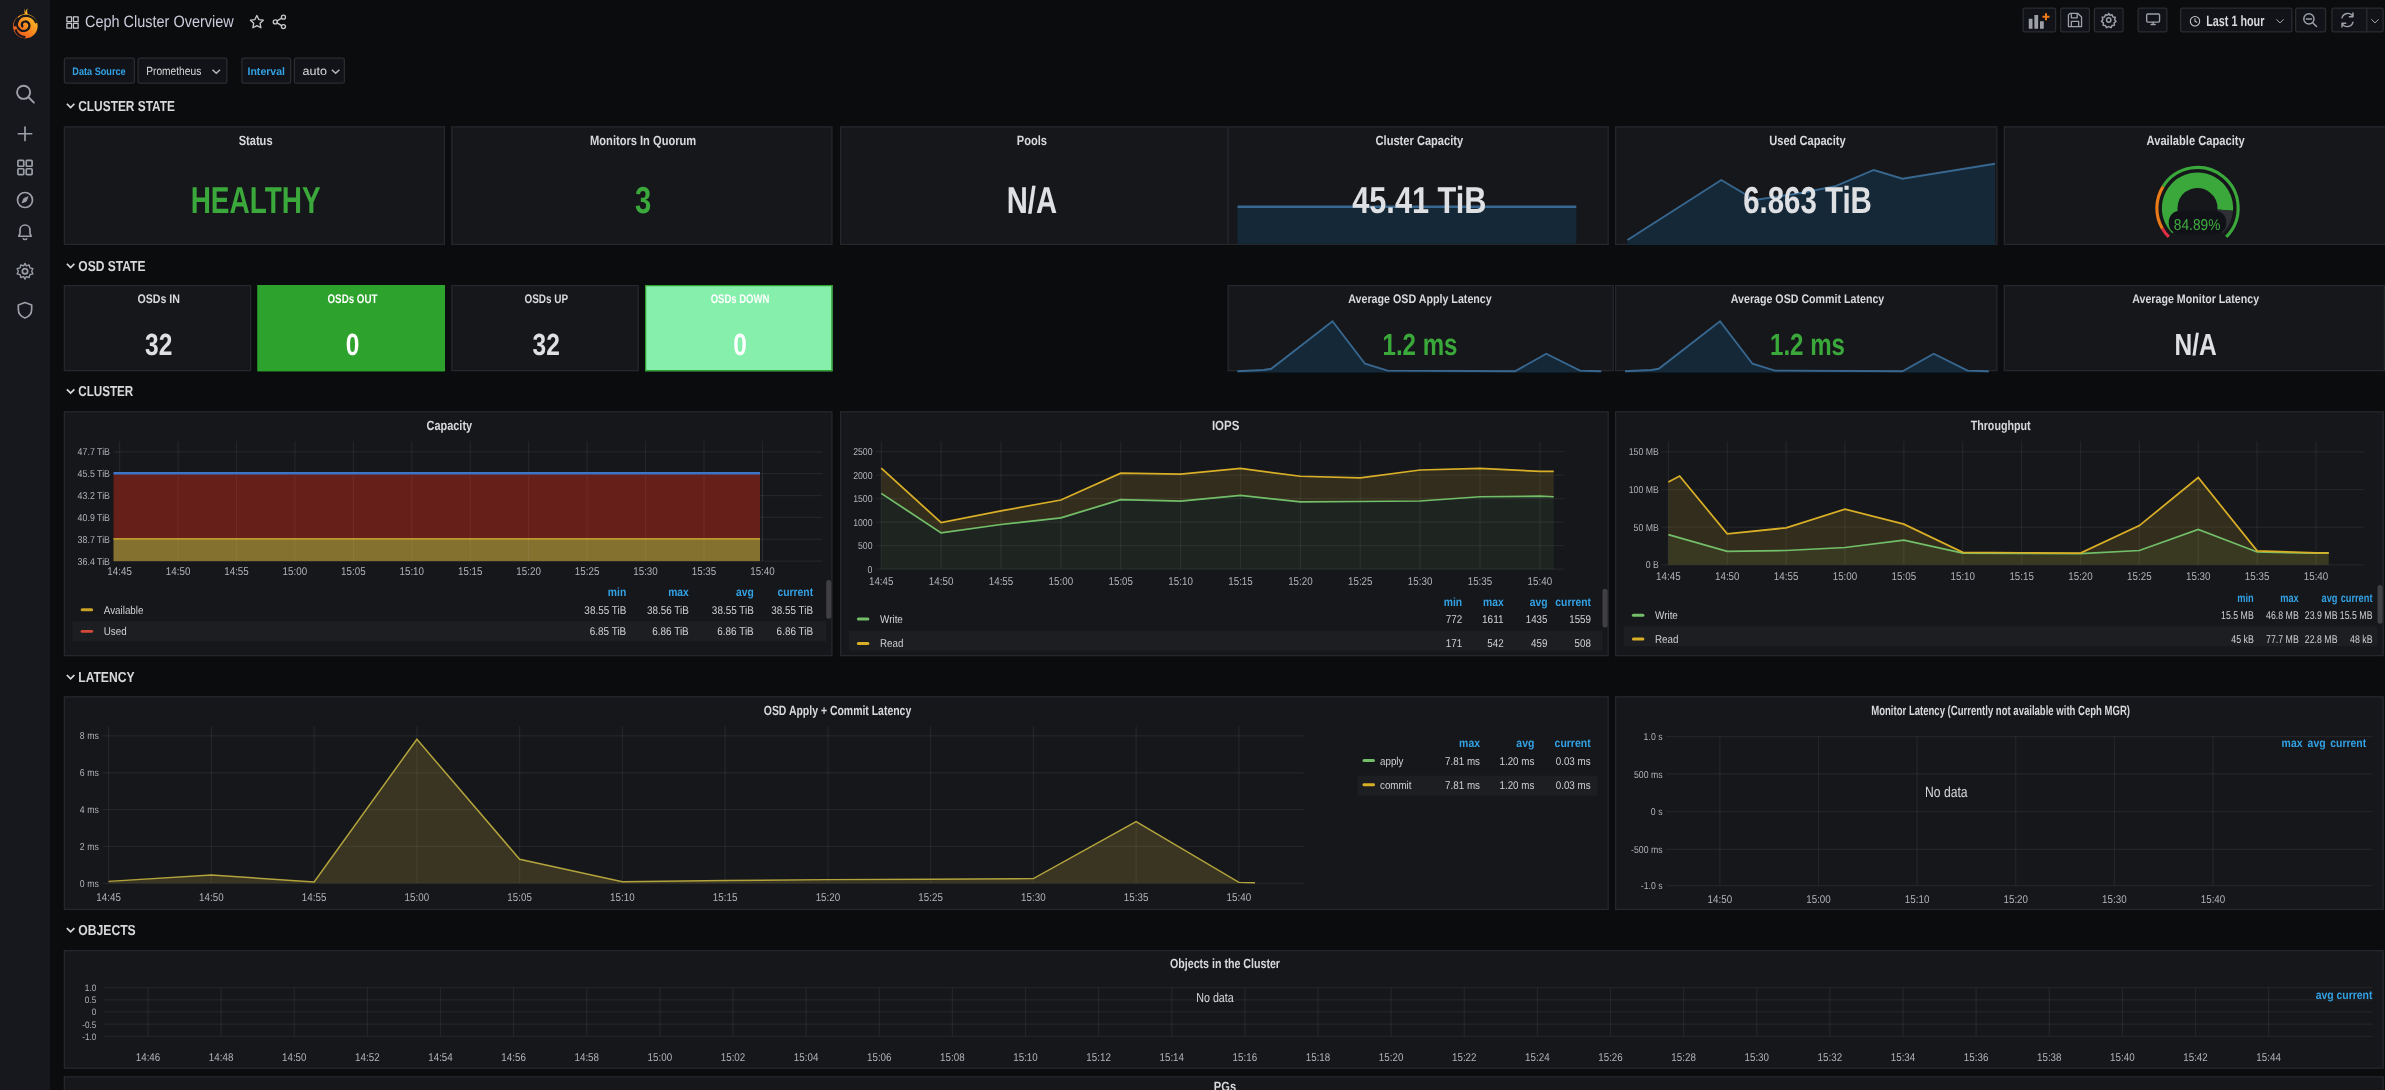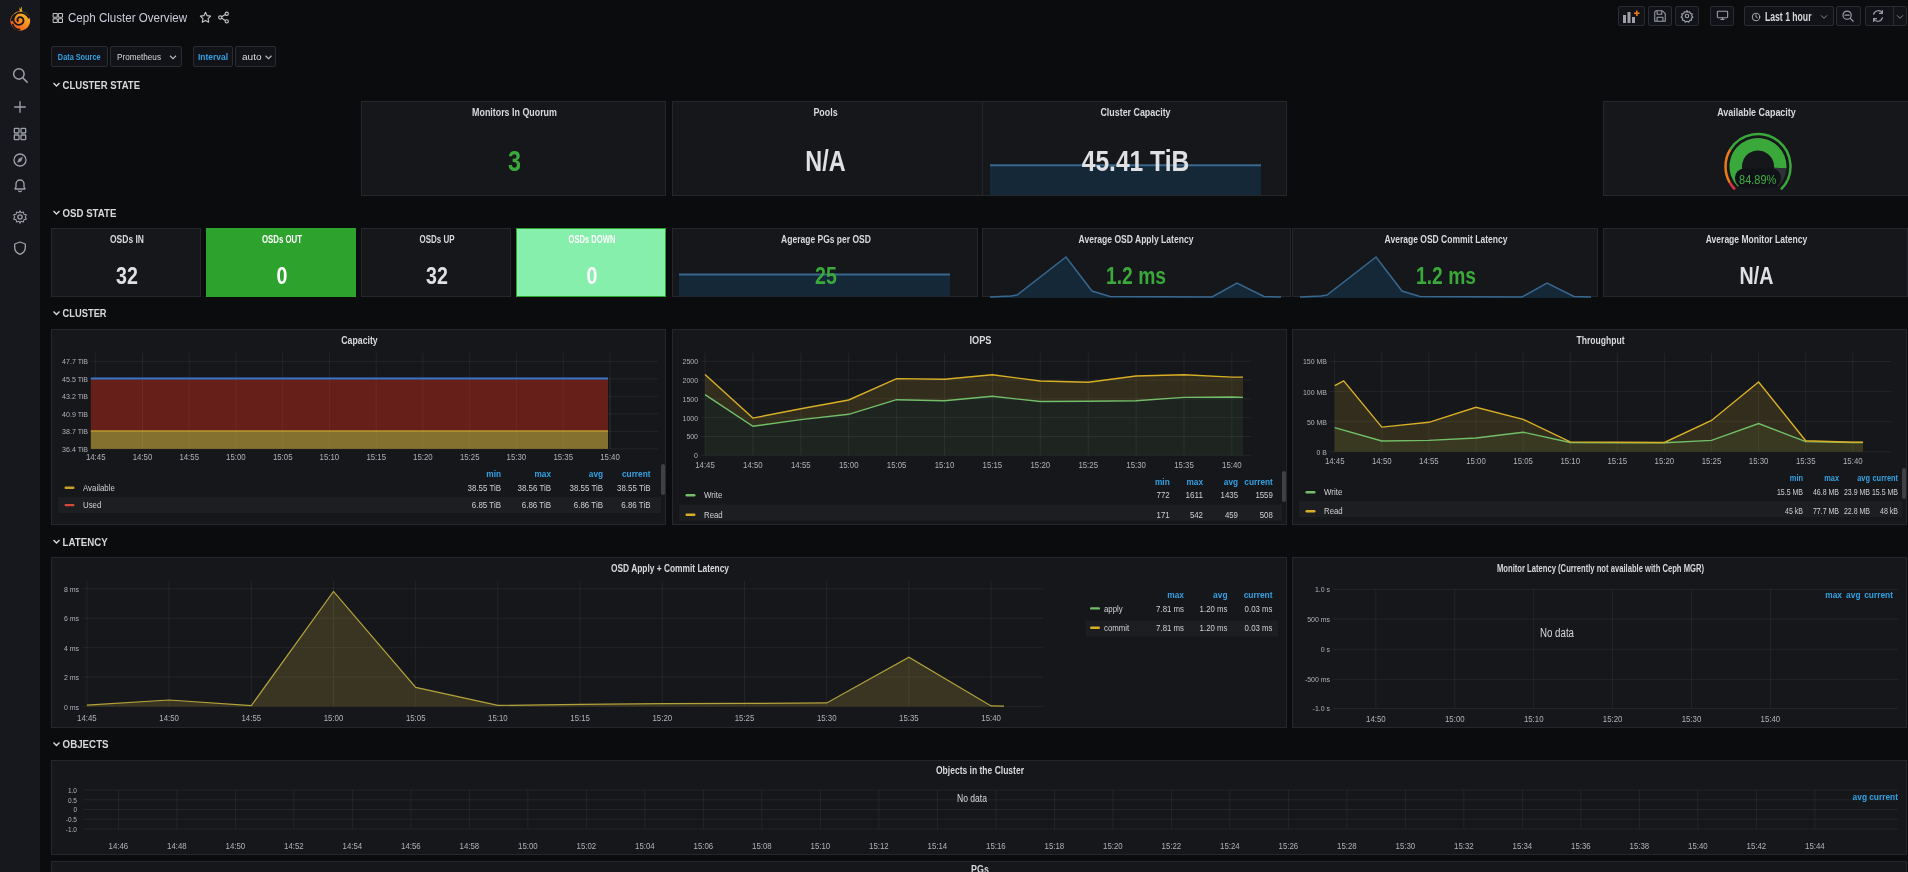--- a/index.html
+++ b/index.html
@@ -137,38 +137,52 @@
       <text x="62.6" y="88.7" font-size="11.6" fill="#d8d9da" text-anchor="start" font-weight="bold" textLength="77.4" lengthAdjust="spacingAndGlyphs">CLUSTER STATE</text>
       <path d="M53.5 211.0 L56.5 214.0 L59.5 211.0" stroke="#d8d9da" stroke-width="1.4" fill="none"></path>
       <text x="62.6" y="216.7" font-size="11.6" fill="#d8d9da" text-anchor="start" font-weight="bold" textLength="53.8" lengthAdjust="spacingAndGlyphs">OSD STATE</text>
       <path d="M53.5 311.5 L56.5 314.5 L59.5 311.5" stroke="#d8d9da" stroke-width="1.4" fill="none"></path>
       <text x="62.6" y="317.2" font-size="11.6" fill="#d8d9da" text-anchor="start" font-weight="bold" textLength="44.0" lengthAdjust="spacingAndGlyphs">CLUSTER</text>
       <path d="M53.5 540.0 L56.5 543.0 L59.5 540.0" stroke="#d8d9da" stroke-width="1.4" fill="none"></path>
       <text x="62.6" y="545.7" font-size="11.6" fill="#d8d9da" text-anchor="start" font-weight="bold" textLength="45.0" lengthAdjust="spacingAndGlyphs">LATENCY</text>
       <path d="M53.5 742.5 L56.5 745.5 L59.5 742.5" stroke="#d8d9da" stroke-width="1.4" fill="none"></path>
       <text x="62.6" y="748.2" font-size="11.6" fill="#d8d9da" text-anchor="start" font-weight="bold" textLength="46.0" lengthAdjust="spacingAndGlyphs">OBJECTS</text>
     </svg>
+<div class="panel" style="left:51px;top:101px;width:305px;height:95px;">
+      <svg style="left:0;top:0;" width="305" height="95">
+        <text x="152.5" y="14.0" font-size="10.7" fill="#d8d9da" text-anchor="middle" font-weight="bold" textLength="27.1" lengthAdjust="spacingAndGlyphs">Status</text>
+        <text x="152.5" y="68.5" font-size="30" fill="#3aa83a" text-anchor="middle" font-weight="bold" textLength="104.0" lengthAdjust="spacingAndGlyphs">HEALTHY</text>
+      </svg>
+    </div>
 <div class="panel" style="left:361px;top:101px;width:305px;height:95px;">
       <svg style="left:0;top:0;" width="305" height="95">
         <text x="152.5" y="14.0" font-size="10.7" fill="#d8d9da" text-anchor="middle" font-weight="bold" textLength="84.9" lengthAdjust="spacingAndGlyphs">Monitors In Quorum</text>
         <text x="152.5" y="68.5" font-size="30" fill="#3aa83a" text-anchor="middle" font-weight="bold" textLength="13.0" lengthAdjust="spacingAndGlyphs">3</text>
       </svg>
     </div>
 <div class="panel" style="left:672px;top:101px;width:311px;height:95px;">
       <svg style="left:0;top:0;" width="305" height="95">
         <text x="152.5" y="14.0" font-size="10.7" fill="#d8d9da" text-anchor="middle" font-weight="bold" textLength="24.2" lengthAdjust="spacingAndGlyphs">Pools</text>
         <text x="152.5" y="68.5" font-size="30" fill="#dee0e3" text-anchor="middle" font-weight="bold" textLength="40.3" lengthAdjust="spacingAndGlyphs">N/A</text>
       </svg>
     </div>
 <div class="panel" style="left:982px;top:101px;width:305px;height:95px;">
       <svg style="left:0;top:0;" width="305" height="95">
         <text x="152.5" y="14.0" font-size="10.7" fill="#d8d9da" text-anchor="middle" font-weight="bold" textLength="70.1" lengthAdjust="spacingAndGlyphs">Cluster Capacity</text>
         <rect x="7" y="63.3" width="271" height="29.7" fill="#152838"></rect>
         <line x1="7" y1="63.3" x2="278" y2="63.3" stroke="#38678f" stroke-width="2"></line>
         <text x="152.5" y="68.5" font-size="30" fill="#dee0e3" text-anchor="middle" font-weight="bold" textLength="107.5" lengthAdjust="spacingAndGlyphs">45.41 TiB</text>
+      </svg>
+    </div>
+<div class="panel" style="left:1292px;top:101px;width:306px;height:95px;">
+      <svg style="left:0;top:0;" width="305" height="95">
+        <text x="153.0" y="14.0" font-size="10.7" fill="#d8d9da" text-anchor="middle" font-weight="bold" textLength="61.2" lengthAdjust="spacingAndGlyphs">Used Capacity</text>
+        <polygon points="9,94 9,90 84,42 111,58 150,52 175,47 206,34 229,41 303,29 303,94" fill="#152838"></polygon>
+        <polyline points="9,90 84,42 111,58 150,52 175,47 206,34 229,41 303,29" fill="none" stroke="#38678f" stroke-width="1.5"></polyline>
+        <text x="153.0" y="68.5" font-size="30" fill="#dee0e3" text-anchor="middle" font-weight="bold" textLength="103.0" lengthAdjust="spacingAndGlyphs">6.863 TiB</text>
       </svg>
     </div>
 <div class="panel" style="left:1603px;top:101px;width:322px;height:95px;">
       <svg style="left:0;top:0;" width="305" height="95">
         <text x="152.5" y="14.0" font-size="10.7" fill="#d8d9da" text-anchor="middle" font-weight="bold" textLength="78.5" lengthAdjust="spacingAndGlyphs">Available Capacity</text>
         <path d="M 131.02 87.48 A 32.5 32.5 0 0 1 125.85 80.75" fill="none" stroke="#e02f44" stroke-width="2.5"></path>
         <path d="M 125.85 80.75 A 32.5 32.5 0 0 1 126.44 47.28" fill="none" stroke="#eb7b18" stroke-width="2.5"></path>
         <path d="M 126.44 47.28 A 32.5 32.5 0 1 1 176.98 87.48" fill="none" stroke="#3aa83a" stroke-width="2.5"></path>
         <path d="M 138.27 80.23 A 22.25 22.25 0 1 1 176.19 66.13" fill="none" stroke="#3aa83a" stroke-width="12.5"></path>
         <path d="M 176.19 66.13 A 22.25 22.25 0 0 1 169.73 80.23" fill="none" stroke="#2e3035" stroke-width="12.5"></path>
@@ -191,28 +205,20 @@
 <div class="panel" style="left:361px;top:228px;width:150px;height:69px;">
       <svg style="left:0;top:0;" width="150" height="69">
         <text x="75.0" y="13.8" font-size="10" fill="#d8d9da" text-anchor="middle" font-weight="bold" textLength="35.0" lengthAdjust="spacingAndGlyphs">OSDs UP</text>
         <text x="75.0" y="54.7" font-size="24.5" fill="#dee0e3" text-anchor="middle" font-weight="bold" textLength="21.8" lengthAdjust="spacingAndGlyphs">32</text>
       </svg>
     </div>
 <div class="panel" style="left:516px;top:228px;width:150px;height:69px;background:#86efac;border-color:#2da32e;">
       <svg style="left:0;top:0;" width="150" height="69">
         <text x="75.0" y="13.8" font-size="10" fill="#ffffff" text-anchor="middle" font-weight="bold" textLength="47.0" lengthAdjust="spacingAndGlyphs">OSDs DOWN</text>
         <text x="75.0" y="54.7" font-size="24.5" fill="#ffffff" text-anchor="middle" font-weight="bold" textLength="10.9" lengthAdjust="spacingAndGlyphs">0</text>
-      </svg>
-    </div>
-<div class="panel" style="left:672px;top:228px;width:306px;height:69px;">
-      <svg style="left:0;top:0;" width="305" height="69">
-        <text x="153.0" y="13.8" font-size="10" fill="#d8d9da" text-anchor="middle" font-weight="bold" textLength="89.8" lengthAdjust="spacingAndGlyphs">Agerage PGs per OSD</text>
-        <rect x="6" y="45.5" width="271" height="21.9" fill="#152838"></rect>
-        <line x1="6" y1="45.5" x2="277" y2="45.5" stroke="#38678f" stroke-width="2"></line>
-        <text x="153.0" y="54.7" font-size="24.5" fill="#3aa83a" text-anchor="middle" font-weight="bold" textLength="21.8" lengthAdjust="spacingAndGlyphs">25</text>
       </svg>
     </div>
 <div class="panel" style="left:982px;top:228px;width:309px;height:69px;">
       <svg style="left:0;top:0;" width="305" height="69">
         <text x="153.0" y="13.8" font-size="10" fill="#d8d9da" text-anchor="middle" font-weight="bold" textLength="114.8" lengthAdjust="spacingAndGlyphs">Average OSD Apply Latency</text>
         <polygon points="7,69 7,68 28,67 34,66 83,28 109,62 127,67.5 229,68 254,54 281,67.5 298,68 298,69" fill="#152838"></polygon>
         <polyline points="7,68 28,67 34,66 83,28 109,62 127,67.5 229,68 254,54 281,67.5 298,68" fill="none" stroke="#38678f" stroke-width="1.5"></polyline>
         <text x="153.0" y="54.7" font-size="24.5" fill="#3aa83a" text-anchor="middle" font-weight="bold" textLength="60.0" lengthAdjust="spacingAndGlyphs">1.2 ms</text>
       </svg>
     </div>

